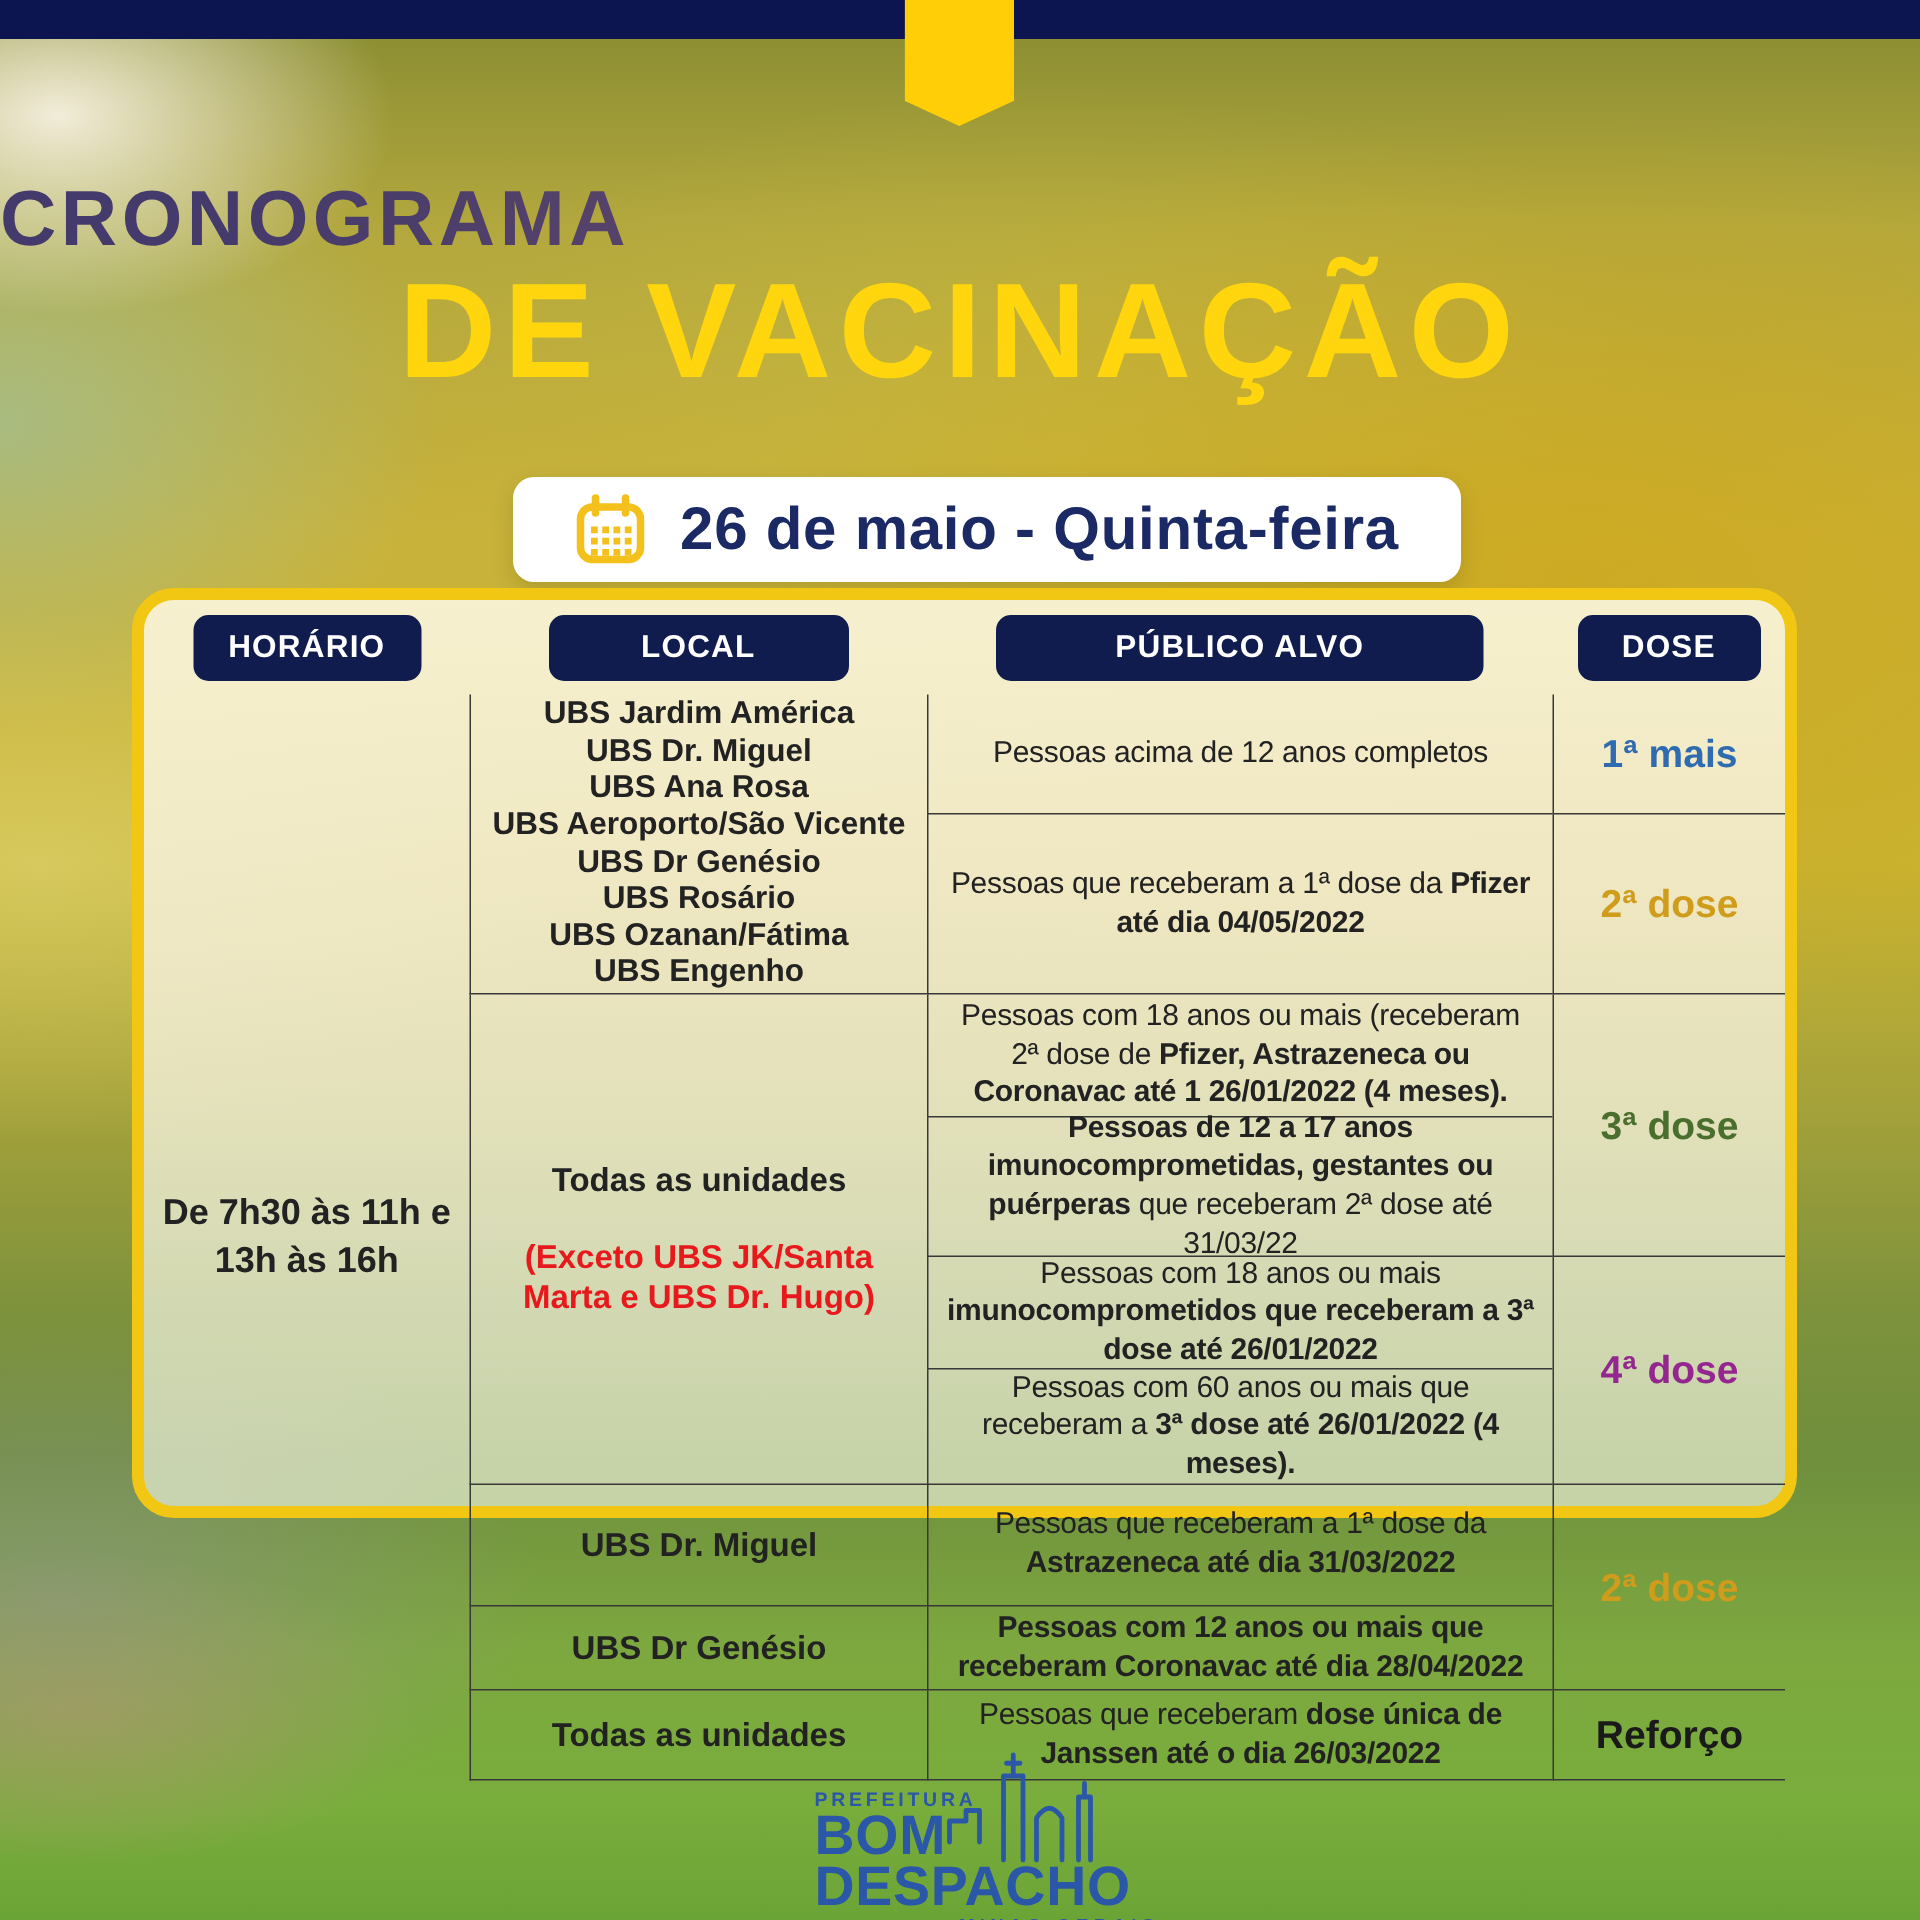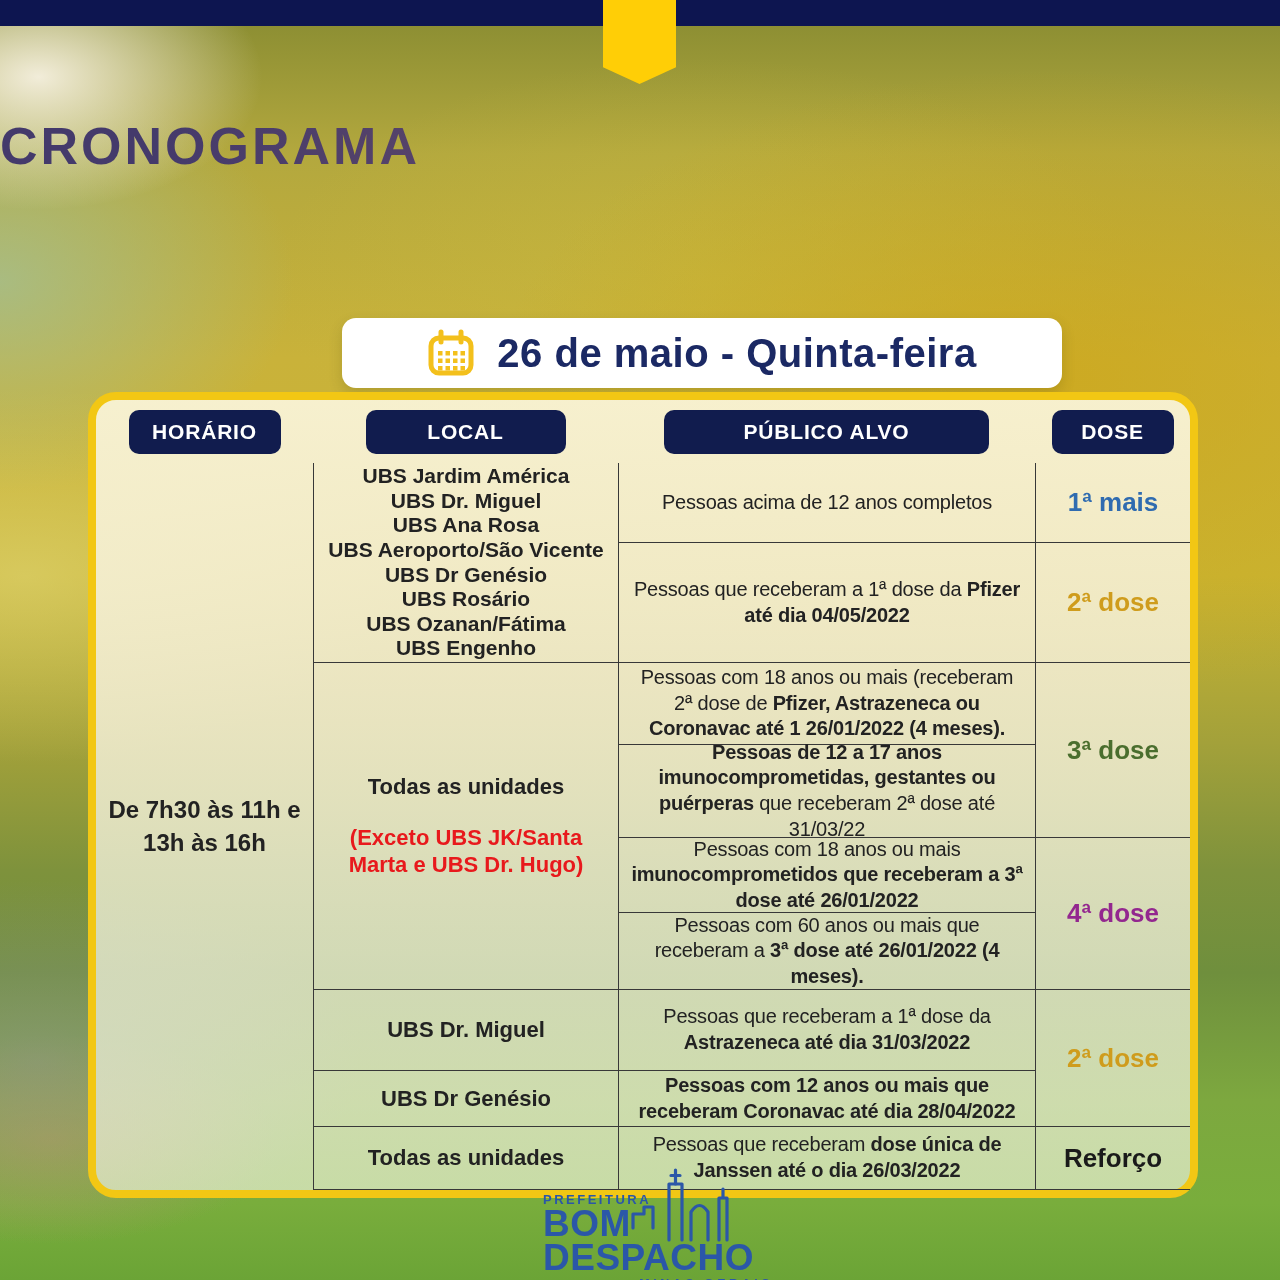--- a/index.html
+++ b/index.html
@@ -25,26 +25,26 @@
   .ribbon { position:absolute; left:603px; top:0; width:73px; height:84px; background:#ffce06;
             clip-path:polygon(0 0,100% 0,100% 80%,50% 100%,0 80%); }
 
   .title1 { position:absolute; left:0; top:116px; width:1280px; text-align:left;
             font-size:52px; font-weight:800; letter-spacing:3px;
             background:linear-gradient(90deg,#443a6b 12%,#5a4569 38%,#7d4f60 58%,#9c5a53 78%,#a85e4f 90%);
             -webkit-background-clip:text; background-clip:text; color:transparent; -webkit-text-fill-color:transparent; }
   .title2 { position:absolute; left:0; top:170px; width:1280px; text-align:center;
             font-size:90px; font-weight:800; letter-spacing:5px; color:#ffd60e; }
 
-  .date-pill { position:absolute; left:342px; top:318px; width:720px; height:70px;
+  .date-pill { position:absolute; left:342px; top:318px; width:632px; height:70px;
                background:#ffffff; border-radius:14px; box-shadow:0 6px 14px rgba(60,60,0,.18);
                display:flex; align-items:center; justify-content:center; gap:22px; }
   .date-text { font-size:40px; font-weight:800; color:#1b2964; letter-spacing:.5px; }
 
-  .card { position:absolute; left:88px; top:392px; width:1110px; height:806px;
+  .card { position:absolute; left:88px; top:392px; width:1110px; height:620px;
           border:8px solid #f2c714; border-radius:28px;
           background:linear-gradient(180deg, rgba(248,242,211,.97) 0%, rgba(243,238,212,.88) 35%,
                      rgba(238,239,216,.78) 70%, rgba(240,244,221,.66) 100%); }
   .grid { display:grid; width:100%; height:100%;
           grid-template-columns:217px 305px 417px 1fr;
           grid-template-rows:63px 80px 120px 82px 93px 75px 77px 81px 56px 1fr; }
   .cell { display:flex; flex-direction:column; align-items:center; justify-content:center;
           text-align:center; padding:4px 10px; color:#222; }
   .bl { border-left:1.5px solid #383838; }
   .bb { border-bottom:1.5px solid #383838; }
@@ -68,20 +68,21 @@
 </style>
 </head>
 <body>
 
 <div class="stage">
   <div class="bg"></div>
   <div class="topbar"></div>
   <div class="ribbon"></div>
 
   <div class="title1">CRONOGRAMA</div>
+  <div class="title2">DE VACINAÇÃO</div>
 
   <div class="date-pill">
     <svg class="cal" width="48" height="48" viewBox="0 0 48 48">
       <rect x="4" y="9" width="40" height="35" rx="8" fill="none" stroke="#f3c01c" stroke-width="5"></rect>
       <line x1="14" y1="3" x2="14" y2="13" stroke="#f3c01c" stroke-width="5" stroke-linecap="round"></line>
       <line x1="34" y1="3" x2="34" y2="13" stroke="#f3c01c" stroke-width="5" stroke-linecap="round"></line>
       <g fill="#f3c01c">
         <rect x="11" y="22" width="4.5" height="4.5"></rect>
           <rect x="18.5" y="22" width="4.5" height="4.5"></rect>
           <rect x="26" y="22" width="4.5" height="4.5"></rect>

